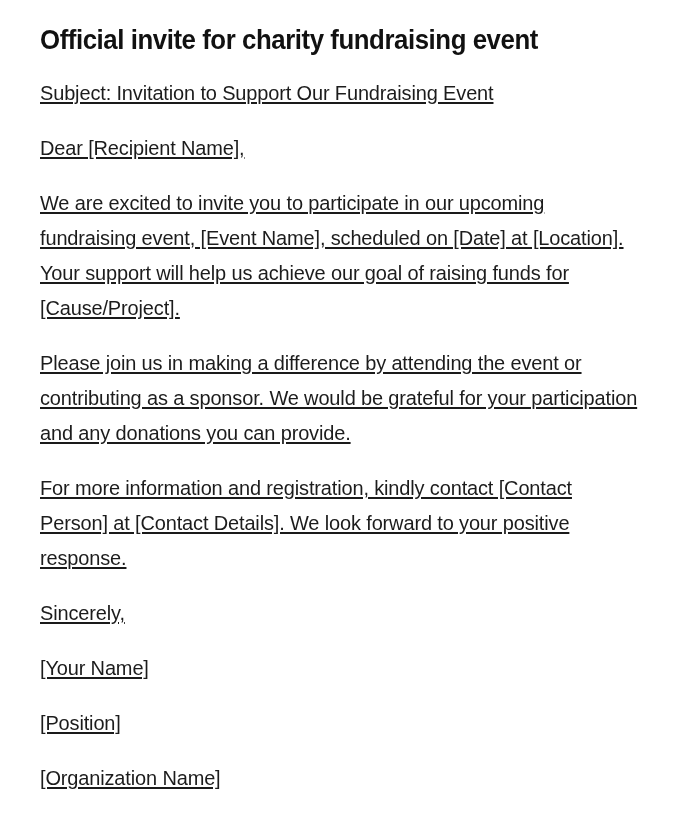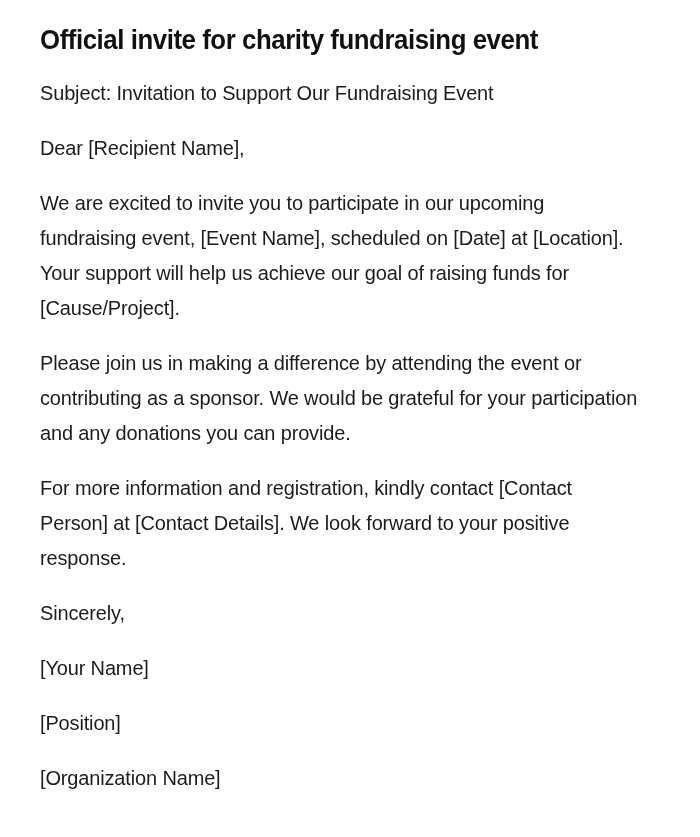--- a/index.html
+++ b/index.html
@@ -30,20 +30,21 @@
     margin: 0;
     padding-top: 24px;
     padding-bottom: 0;
     font-stretch: condensed;
     transform: scaleX(0.955);
     transform-origin: left top;
     white-space: nowrap;
   }
   .doc-body {
     padding-top: 19px;
+    text-decoration: underline;
   }
   .para {
     font-size: 20.5px;
     line-height: 35px;
     color: #1c1c1c;
     margin: 0 0 20px 0;
     letter-spacing: -0.15px;
     transform: scaleX(0.975);
     transform-origin: left top;
     max-width: 617px;

